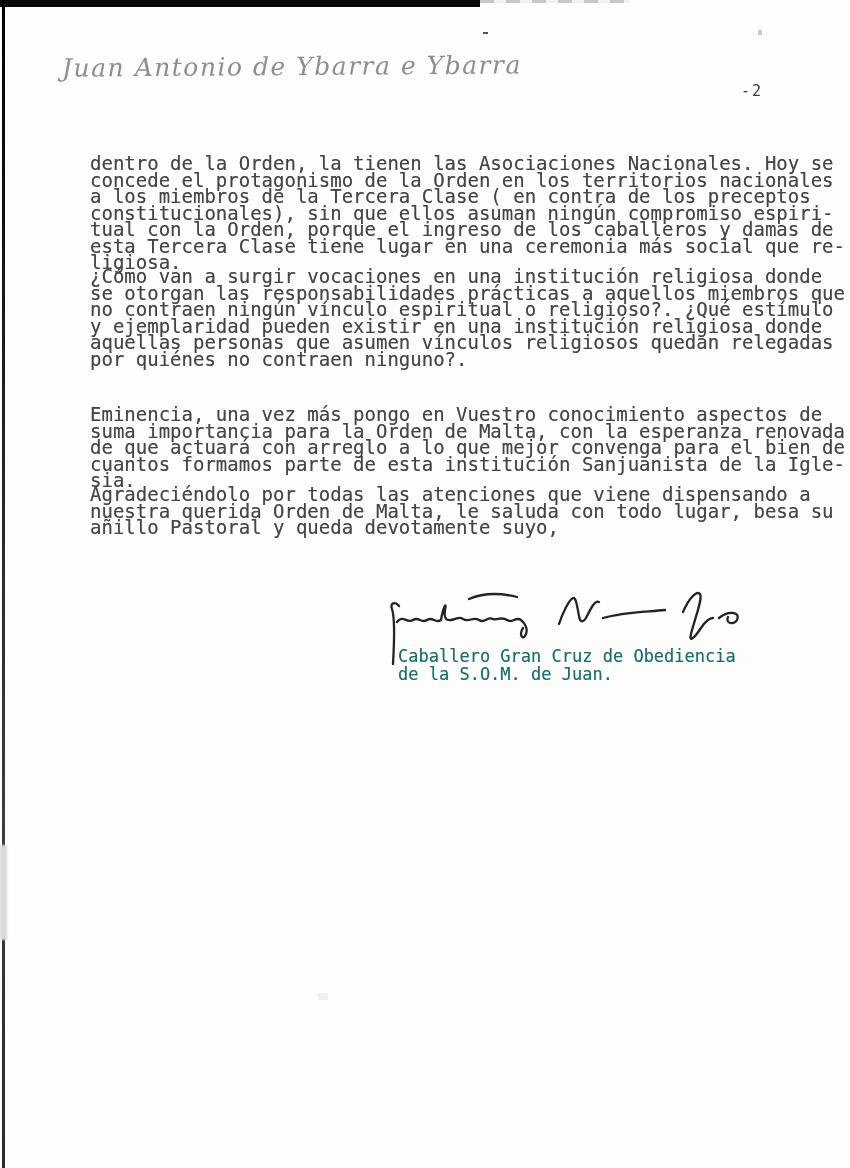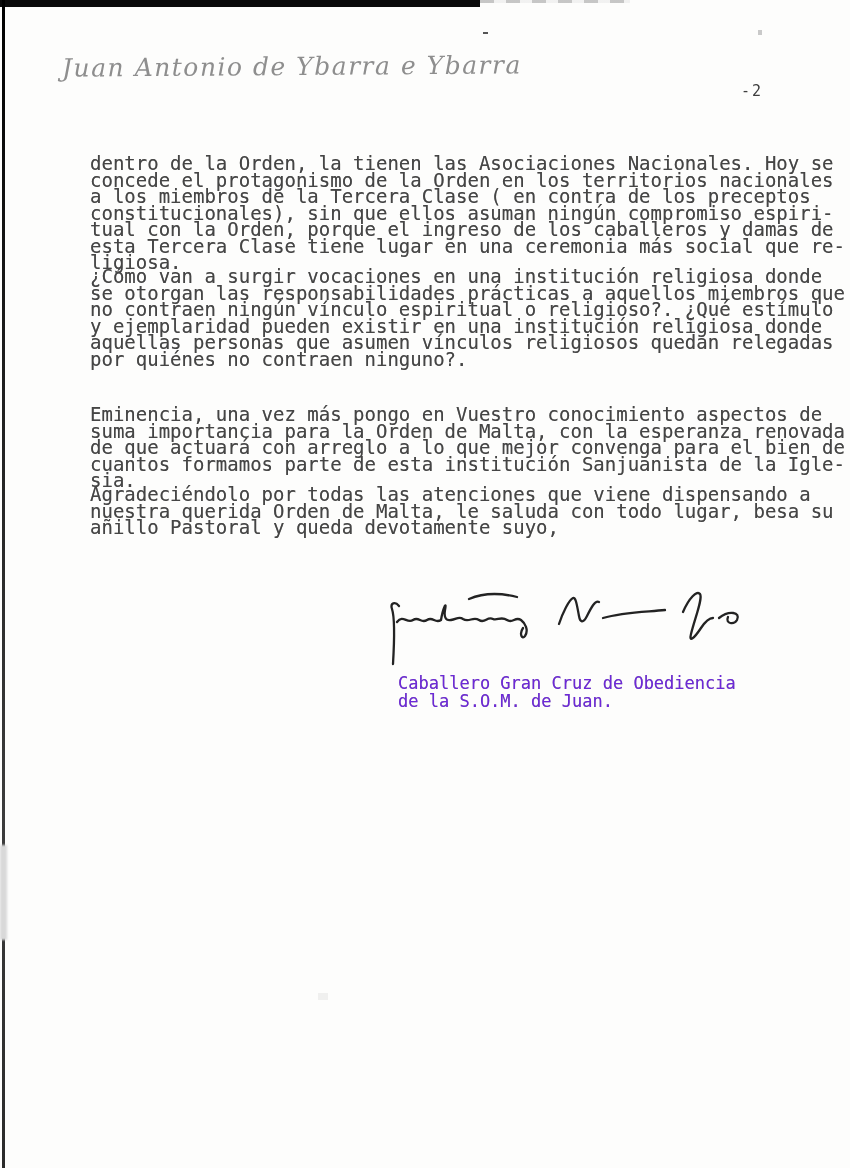--- a/index.html
+++ b/index.html
@@ -56,24 +56,23 @@
     text-shadow: 0 0 0.5px rgba(80,80,80,.55);
   }
   .p1 { top: 155px; }
   .p2 { top: 268px; }
   .p3 { top: 398px; margin-top: 8px; }
   .p4 { top: 486px; }
 
   .sig-scrawl { position: absolute; left: 383px; top: 586px; }
   .sig-line {
     position: absolute; left: 398px;
-    font-size: 17px; line-height: 17px; color: #6d28d9;
+    font-size: 17px; line-height: 17px; color: #0f766e;
     white-space: pre;
     text-shadow: 0 0 0.5px rgba(80,80,80,.55);
-    margin-top: 27px;
   }
   .sig-l1 { top: 648px; }
   .sig-l2 { top: 666px; }
 </style>
 </head>
 <body>
 
 <div class="page">
 
   <div class="scan-bar-top"></div>

